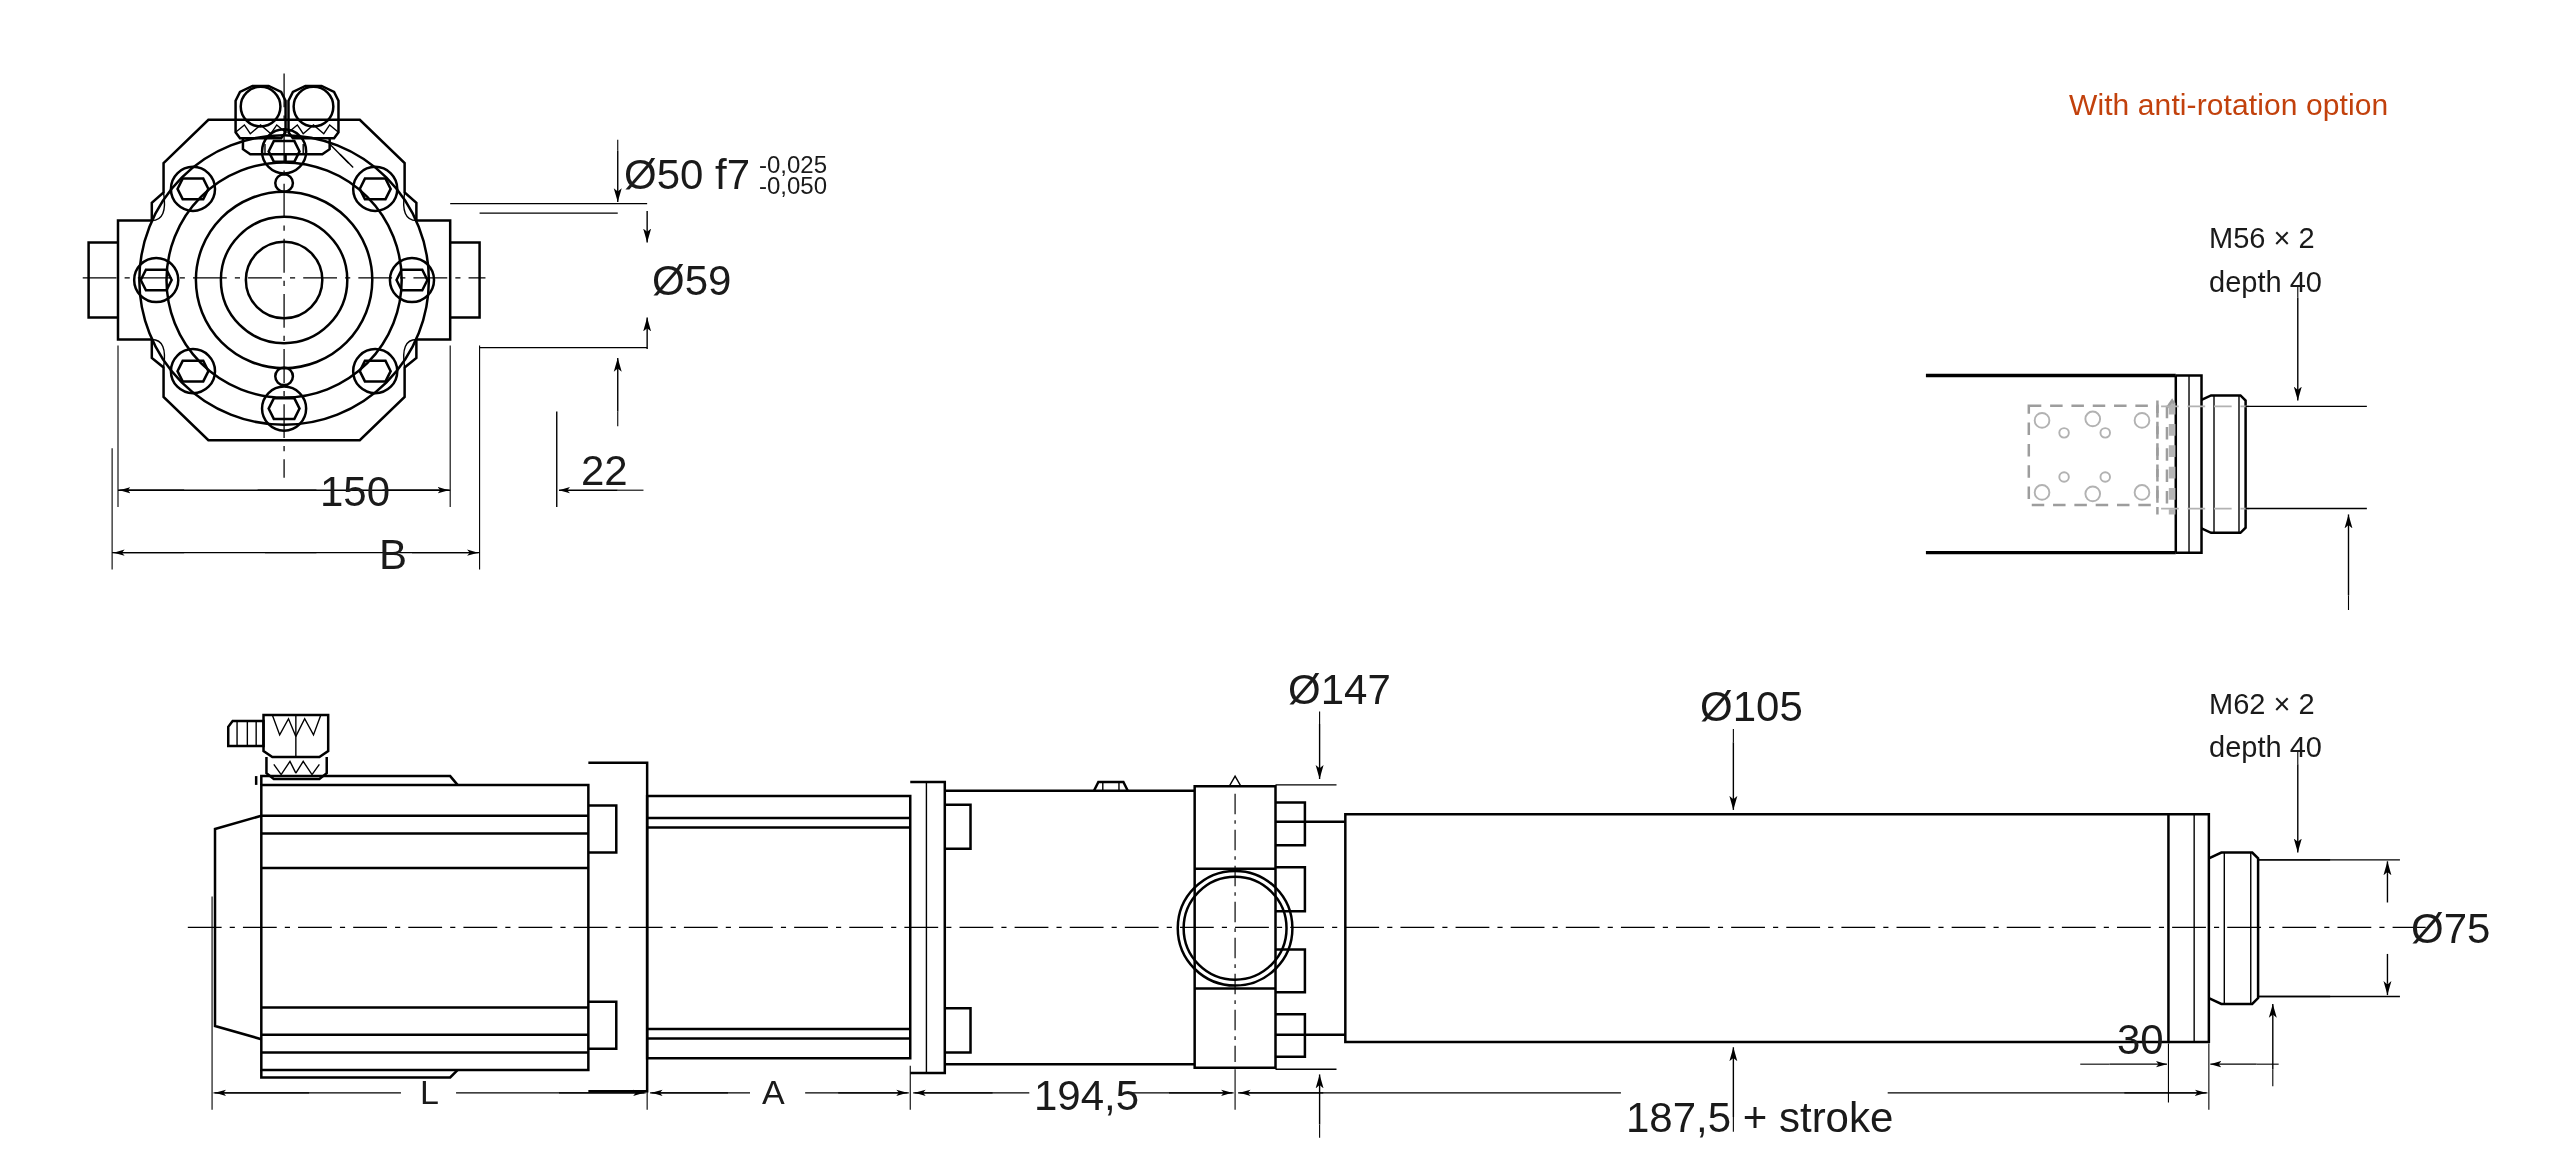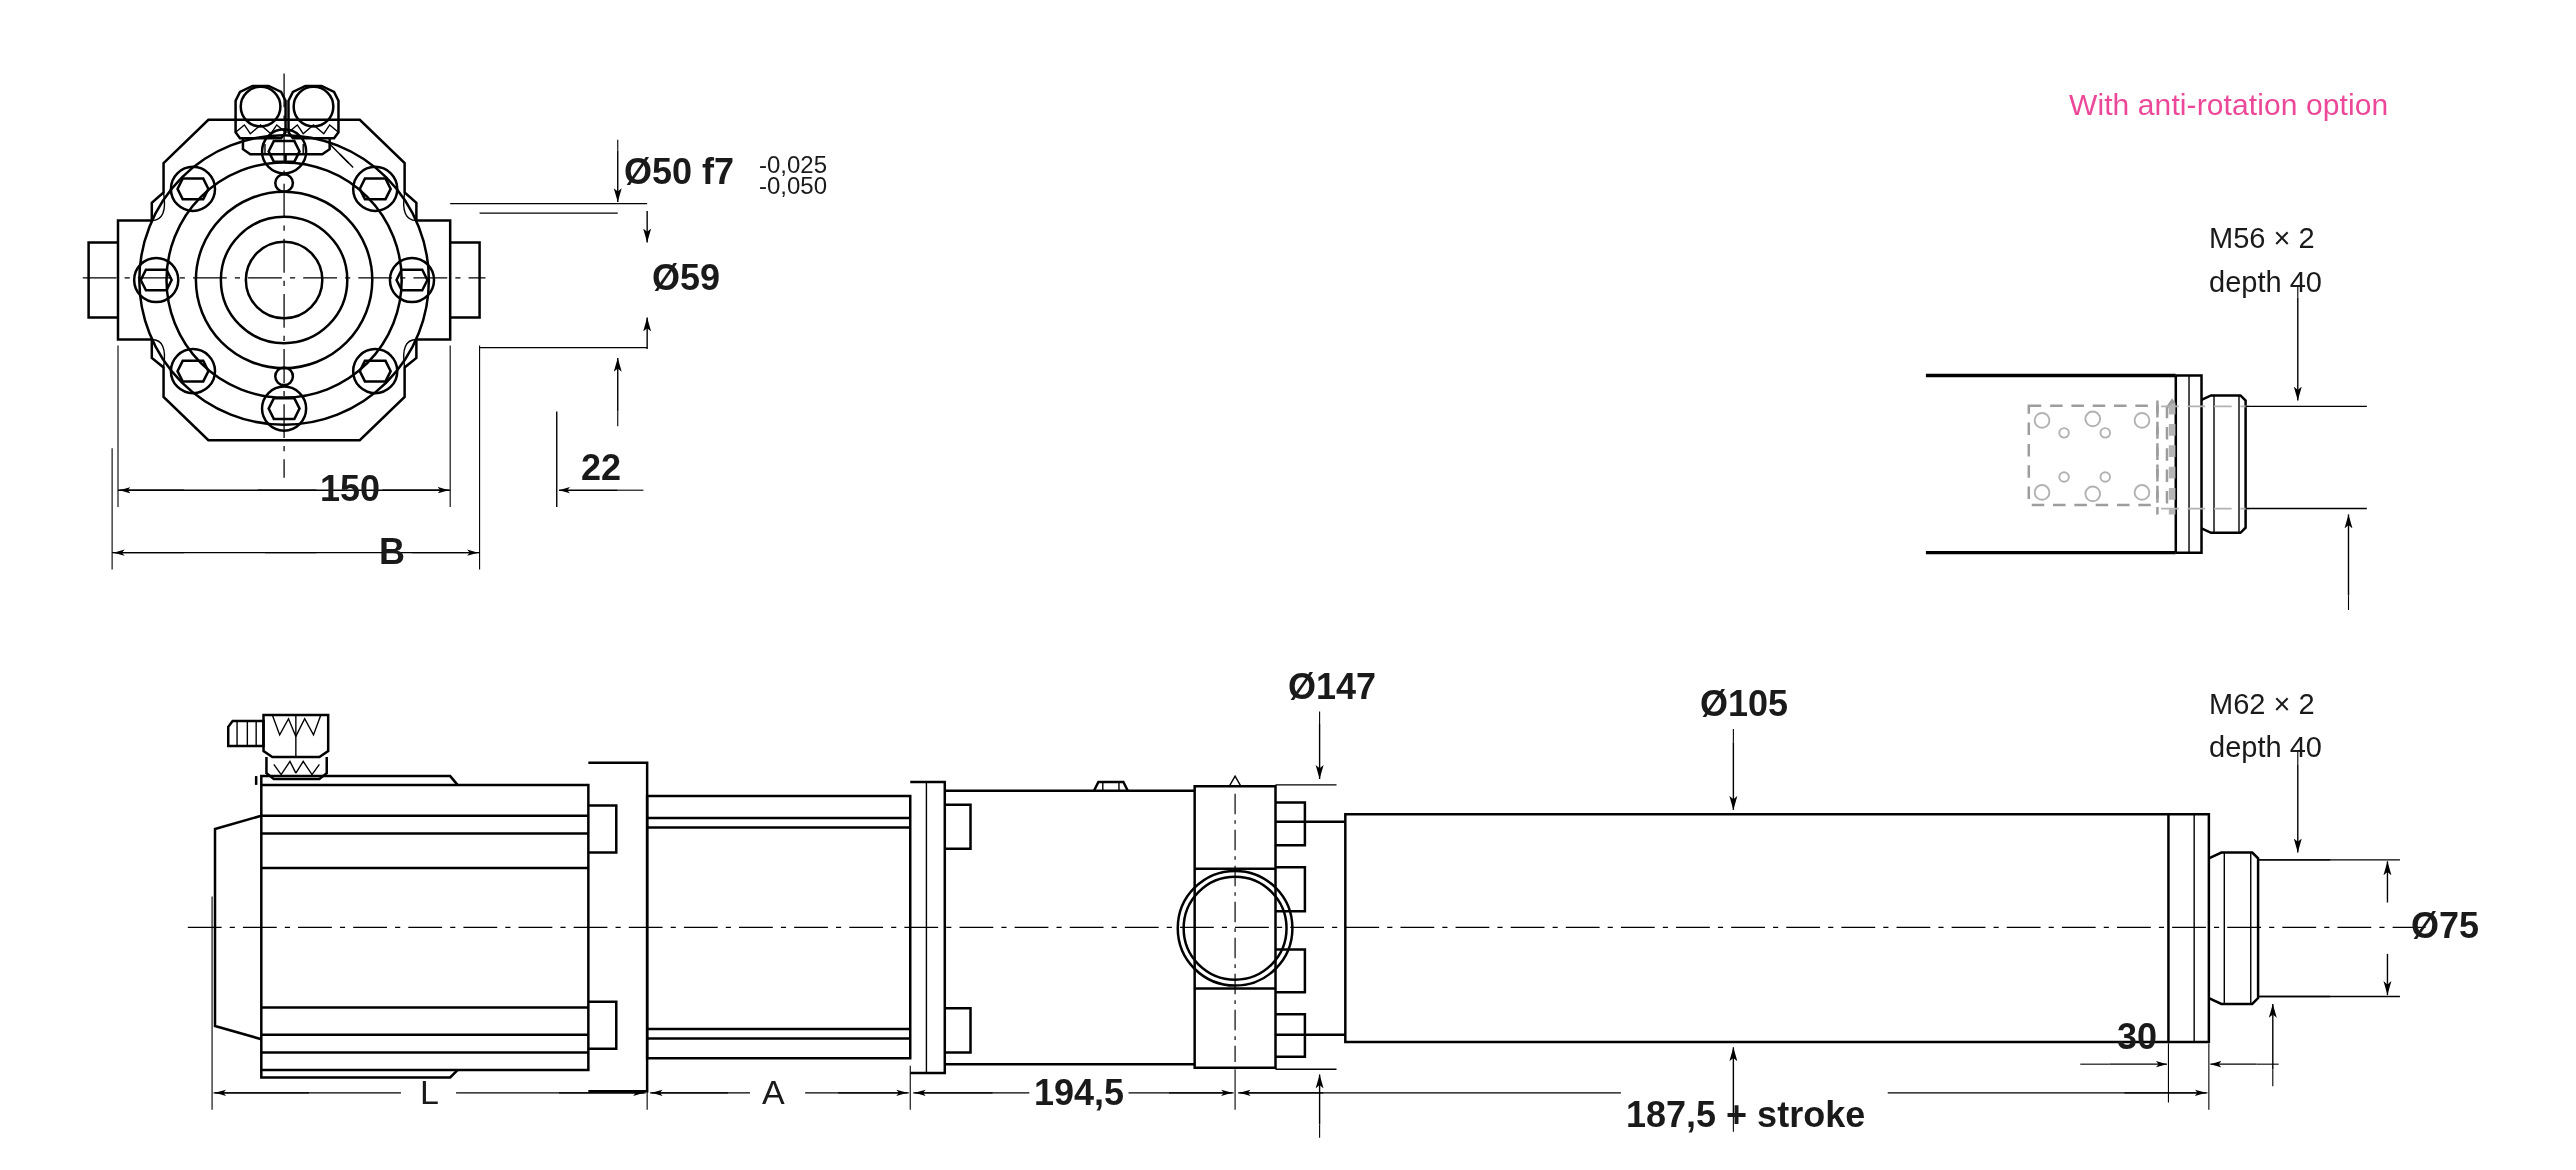--- a/index.html
+++ b/index.html
@@ -13,23 +13,23 @@
   }
   #sheet{position:absolute;left:0;top:0;width:2576px;height:1170px;}
   svg.dwg{position:absolute;left:0;top:0;width:2576px;height:1170px;display:block;}
   .lbl{
     position:absolute;
     font-family:"Liberation Sans", sans-serif;
     color:#1a1a1a;
     white-space:pre;
     line-height:1.0;
   }
-  .t-note{font-size:30px;color:#ec4899;letter-spacing:0.1px;}
+  .t-note{font-size:30px;color:#c2410c;letter-spacing:0.1px;}
   .t-dim{font-size:29px;}
-  .t-dim-big{font-size:36px;font-weight:bold;}
+  .t-dim-big{font-size:42px;}
   .t-tol{font-size:24px;line-height:1.12;}
   .t-lets{font-size:34px;}
   
   .ol{fill:none;stroke:#000;stroke-width:3.4;stroke-linejoin:miter;stroke-linecap:butt;}
   .ol-h{fill:none;stroke:#000;stroke-width:4.6;}
   .thin{fill:none;stroke:#000;stroke-width:1.9;}
   .xthin{fill:none;stroke:#000;stroke-width:1.5;}
   .dim{fill:none;stroke:#000;stroke-width:1.9;}
   .center{fill:none;stroke:#000;stroke-width:1.7;stroke-dasharray:46 11 7 11;}
   .center-s{fill:none;stroke:#000;stroke-width:1.6;stroke-dasharray:28 8 5 8;}

